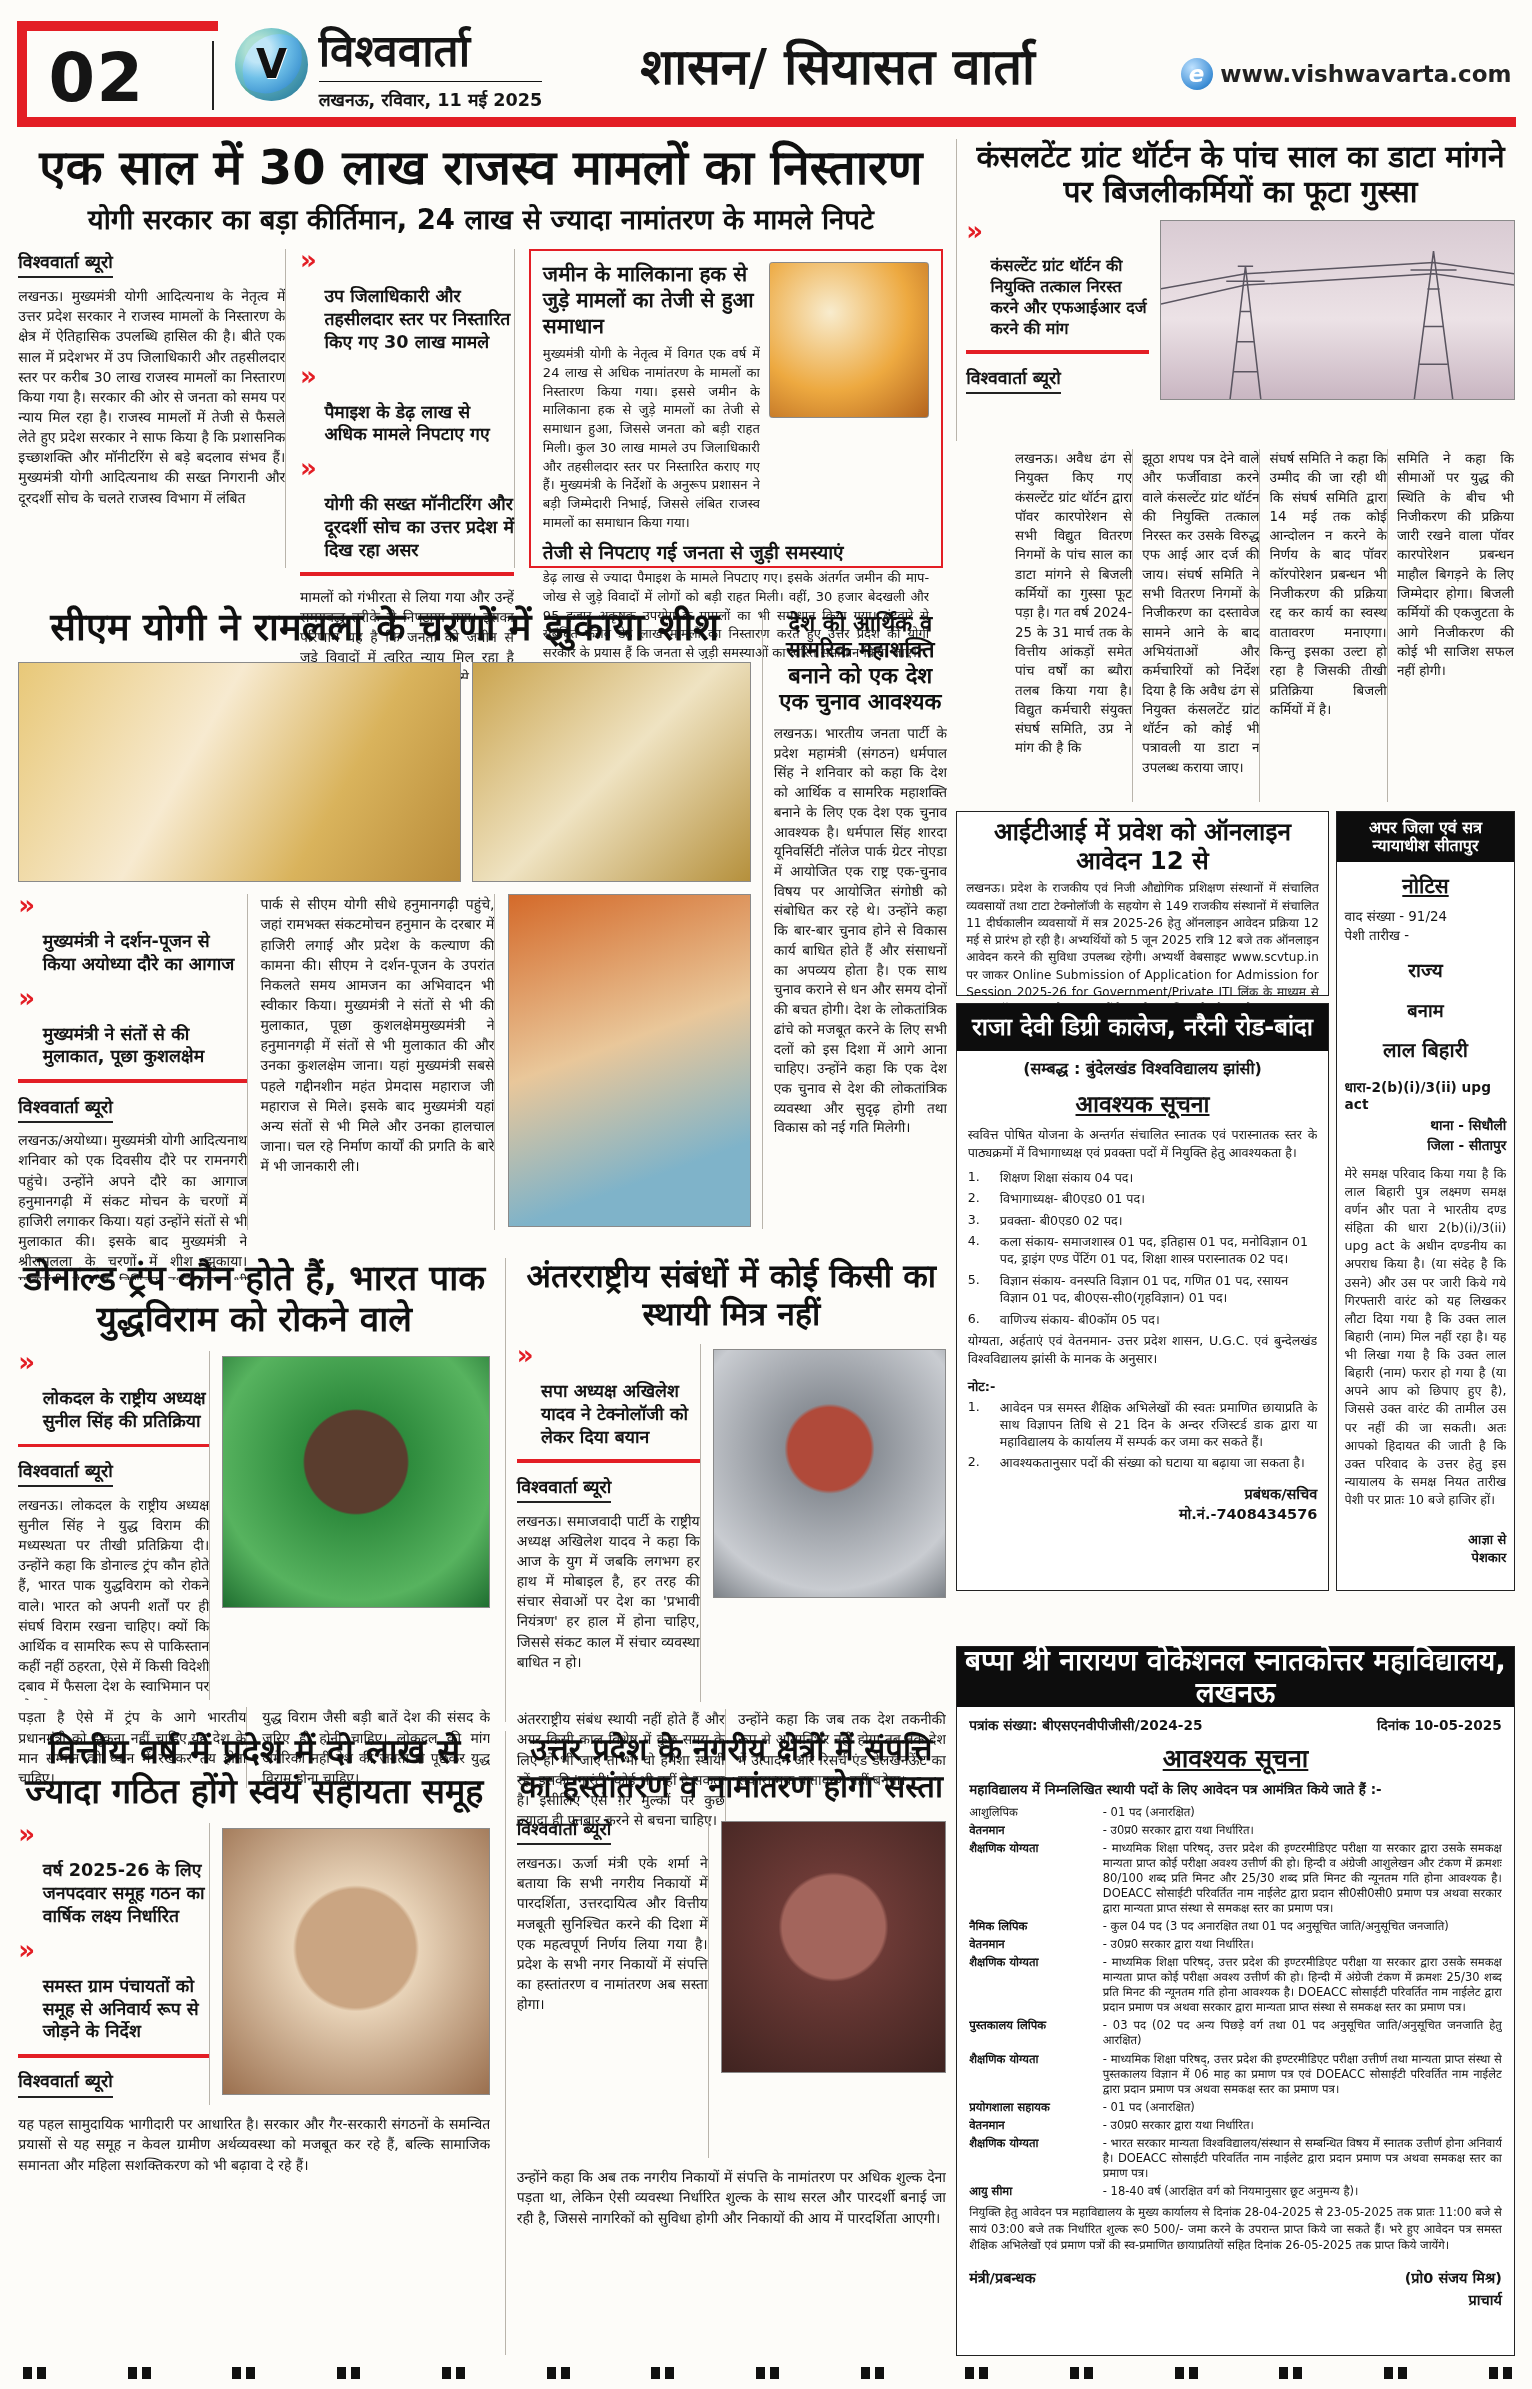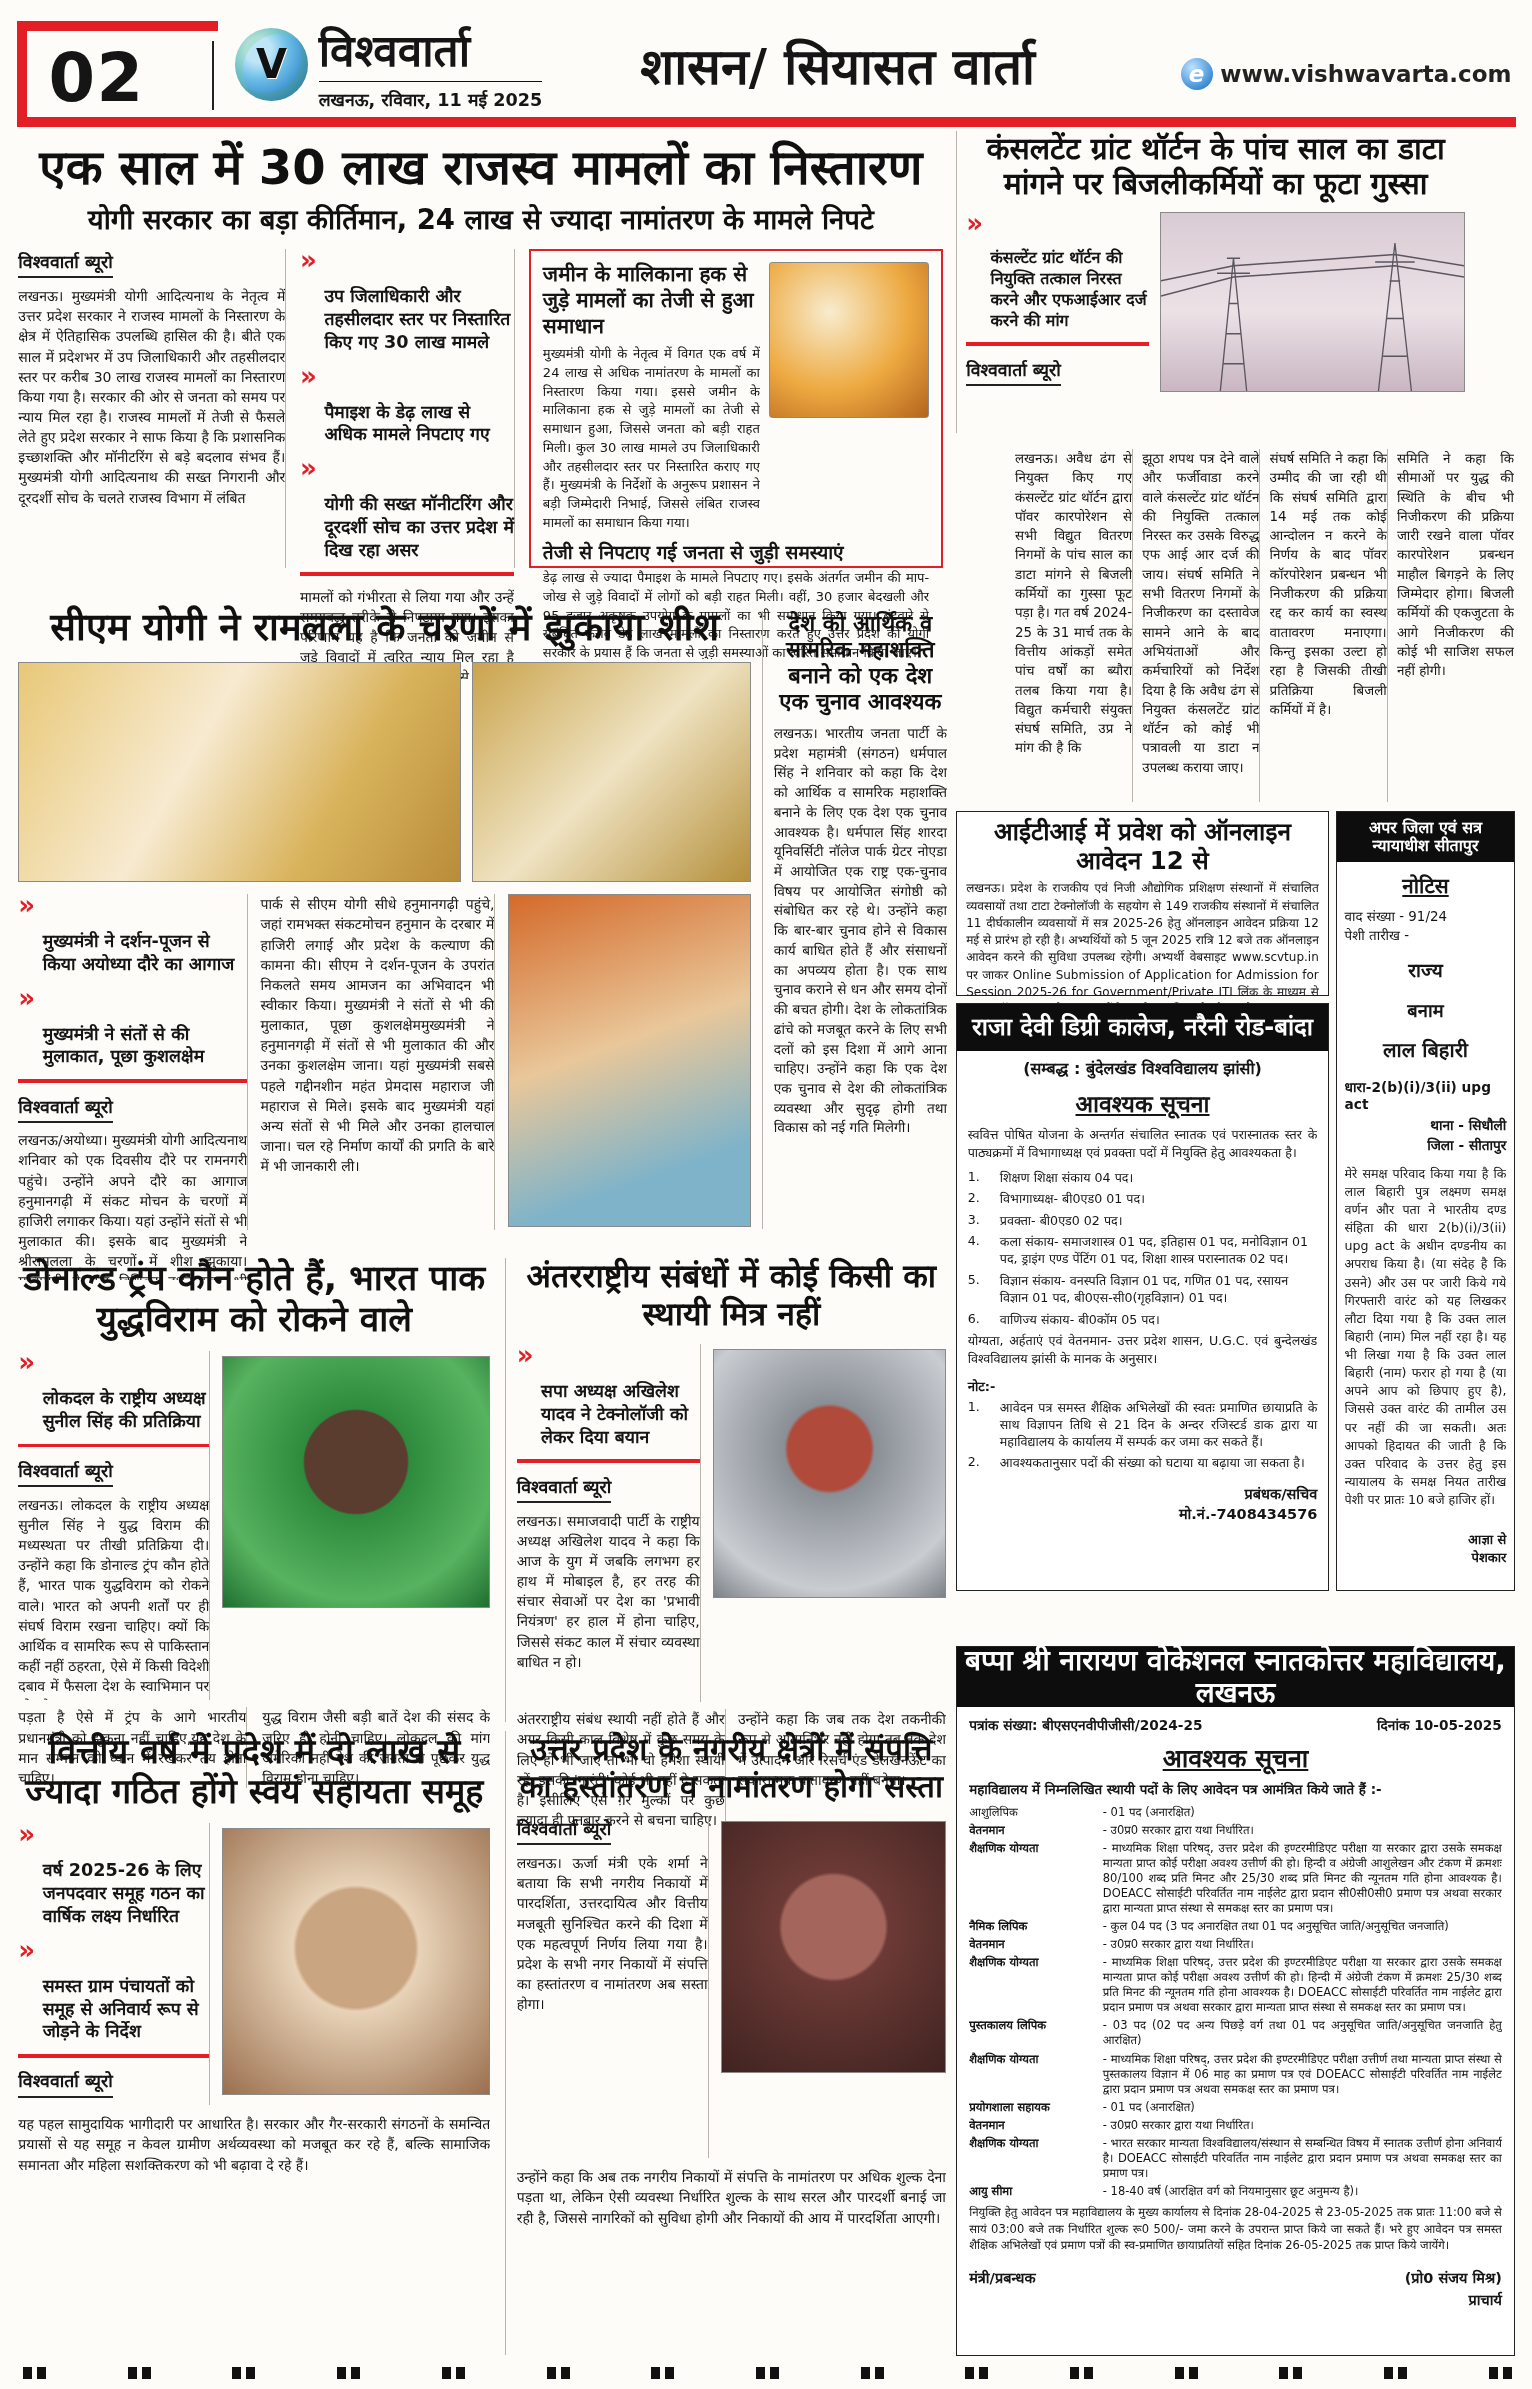--- a/index.html
+++ b/index.html
@@ -107,21 +107,21 @@
       <div style="flex:1;border:2.3px solid #e31e25;padding:10.7px 12.2px;box-sizing:border-box;position:relative;">
         <div class="photo ph-yogi" style="float:right;width:160px;height:156px;margin:0 0 6.1px 9.2px;border-radius:3.1px;"></div>
         <div style="font-size:20.6px;font-weight:800;line-height:1.25;">जमीन के मालिकाना हक से जुड़े मामलों का तेजी से हुआ समाधान</div>
         <div class="body-txt small" style="margin-top:6.1px;">मुख्यमंत्री योगी के नेतृत्व में विगत एक वर्ष में 24 लाख से अधिक नामांतरण के मामलों का निस्तारण किया गया। इससे जमीन के मालिकाना हक से जुड़े मामलों का तेजी से समाधान हुआ, जिससे जनता को बड़ी राहत मिली। कुल 30 लाख मामले उप जिलाधिकारी और तहसीलदार स्तर पर निस्तारित कराए गए हैं। मुख्यमंत्री के निर्देशों के अनुरूप प्रशासन ने बड़ी जिम्मेदारी निभाई, जिससे लंबित राजस्व मामलों का समाधान किया गया।</div>
         <div style="font-size:19px;font-weight:800;margin-top:6.1px;">तेजी से निपटाए गई जनता से जुड़ी समस्याएं</div>
         <div class="body-txt small" style="margin-top:4.6px;height:90px;">डेढ़ लाख से ज्यादा पैमाइश के मामले निपटाए गए। इसके अंतर्गत जमीन की माप-जोख से जुड़े विवादों में लोगों को बड़ी राहत मिली। वहीं, 30 हजार बेदखली और 95 हजार अकृषक उपयोग के मामलों का भी समाधान किया गया। बंटवारे से संबंधित करीब डेढ़ लाख मामलों का निस्तारण करते हुए उत्तर प्रदेश की योगी सरकार के प्रयास हैं कि जनता से जुड़ी समस्याओं का त्वरित समाधान किया जाए।</div>
       </div>
     </div>
   </div>
 
-  <div class="abs" style="left:956px;top:131px;width:509px;height:302px;border-left:0.8px solid #b9b4ab;padding-left:9.2px;box-sizing:border-box;">
+  <div class="abs" style="left:956px;top:139px;width:559px;height:302px;border-left:0.8px solid #b9b4ab;padding-left:9.2px;box-sizing:border-box;">
     <div class="headline" style="font-size:30px;">कंसलटेंट ग्रांट थॉर्टन के पांच साल का डाटा मांगने पर बिजलीकर्मियों का फूटा गुस्सा</div>
     <div style="display:flex;gap:10.7px;margin-top:10.7px;">
       <div style="width:183px;">
         <div class="bullet">
           <span class="chev">»</span>
           <span class="btxt" style="font-size:16px;">कंसल्टेंट ग्रांट थॉर्टन की नियुक्ति तत्काल निरस्त करने और एफआईआर दर्ज करने की मांग</span>
         </div>
         <div class="redrule"></div>
         <span class="byline">विश्ववार्ता ब्यूरो</span>
       </div>

